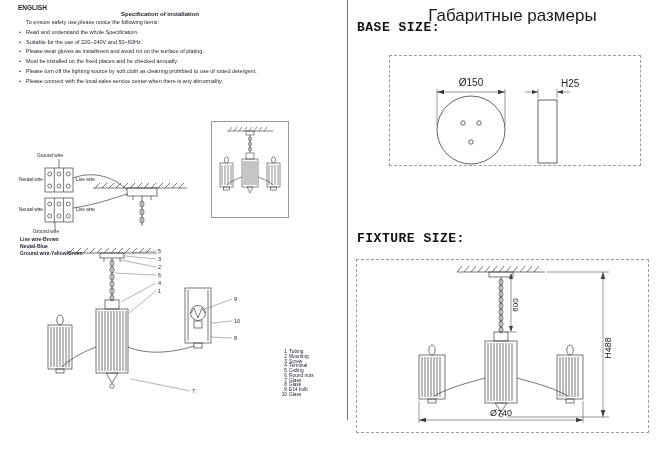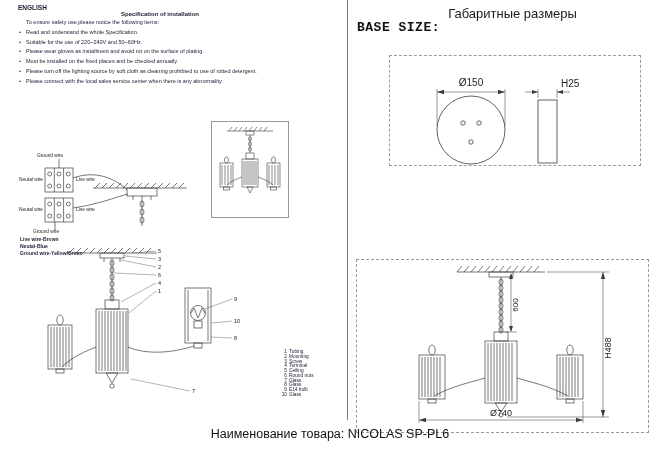--- a/index.html
+++ b/index.html
@@ -16,21 +16,21 @@
   .instructions li::before { content:"•"; position:absolute; left:1px; top:0; color:#23233a; }
 
   .wiring-legend { left:20px; top:236px; font-size:5px; font-weight:600; line-height:7px; color:#23233a; }
 
   .parts-list { left:279px; top:350px; font-size:4.8px; line-height:4.75px; color:#23233a; }
   .parts-list .row { display:flex; }
   .parts-list .num { width:8px; text-align:right; margin-right:2px; }
 
   .divider { left:347px; top:0; width:1px; height:420px; background:#777; }
 
-  .ru-title { left:385px; top:6px; width:255px; text-align:center; font-size:13px; color:#1a1a1a; }
+  .ru-title { left:385px; top:6px; width:255px; text-align:center; font-size:17px; color:#1a1a1a; }
   .size-label { font-family:"Liberation Mono", monospace; font-size:13px; font-weight:bold; letter-spacing:0.5px; color:#111; }
   .base-label { left:357px; top:20px; }
   .fixture-label { left:357px; top:231px; }
   .dash-box { border:1px dashed #9a9a9a; }
   .base-box { left:389px; top:55px; width:252px; height:111px;text-align:center; }
   .fixture-box { left:356px; top:259px; width:293px; height:174px; }
 
   .footer { left:0; top:427px; width:660px; text-align:center; font-size:12.5px; color:#111; }
 
   svg { display:block; }
@@ -319,20 +319,21 @@
         <polygon points="47,36 54,33.8 54,38.2"></polygon>
         <polygon points="115,36 108,33.8 108,38.2"></polygon>
         <polygon points="148,36 142,34 142,38"></polygon>
         <polygon points="167,36 173,34 173,38"></polygon>
       </g>
       <text x="81" y="30" text-anchor="middle" font-size="10">Ø150</text>
       <text x="171" y="31" font-size="10">H25</text>
     </svg>
   </div>
 
+  <div class="abs size-label fixture-label">FIXTURE SIZE:</div>
 
   <div class="abs dash-box fixture-box">
     <svg width="291" height="172" viewBox="0 0 291 172">
       <g stroke="#3c3c3c" stroke-width="0.7" fill="none">
         <line x1="100" y1="12" x2="188" y2="12"></line>
         <line x1="100" y1="12" x2="105" y2="6"></line>
           <line x1="107" y1="12" x2="112" y2="6"></line>
         <line x1="114" y1="12" x2="119" y2="6"></line>
           <line x1="121" y1="12" x2="126" y2="6"></line>
         <line x1="128" y1="12" x2="133" y2="6"></line>
@@ -407,15 +408,14 @@
         <polygon points="246,157 243.8,150 248.2,150"></polygon>
         <polygon points="62,160 69,157.8 69,162.2"></polygon>
         <polygon points="226,160 219,157.8 219,162.2"></polygon>
       </g>
       <text x="161" y="45" text-anchor="middle" font-size="8" transform="rotate(-90 161 45)">600</text>
       <text x="254" y="88" text-anchor="middle" font-size="9" transform="rotate(-90 254 88)">H488</text>
       <text x="144" y="156" text-anchor="middle" font-size="9">Ø740</text>
     </svg>
   </div>
 
-  <div class="abs footer">Наименование товара: NICOLAS SP-PL6</div>
 
 </div>
 
 </body></html>

